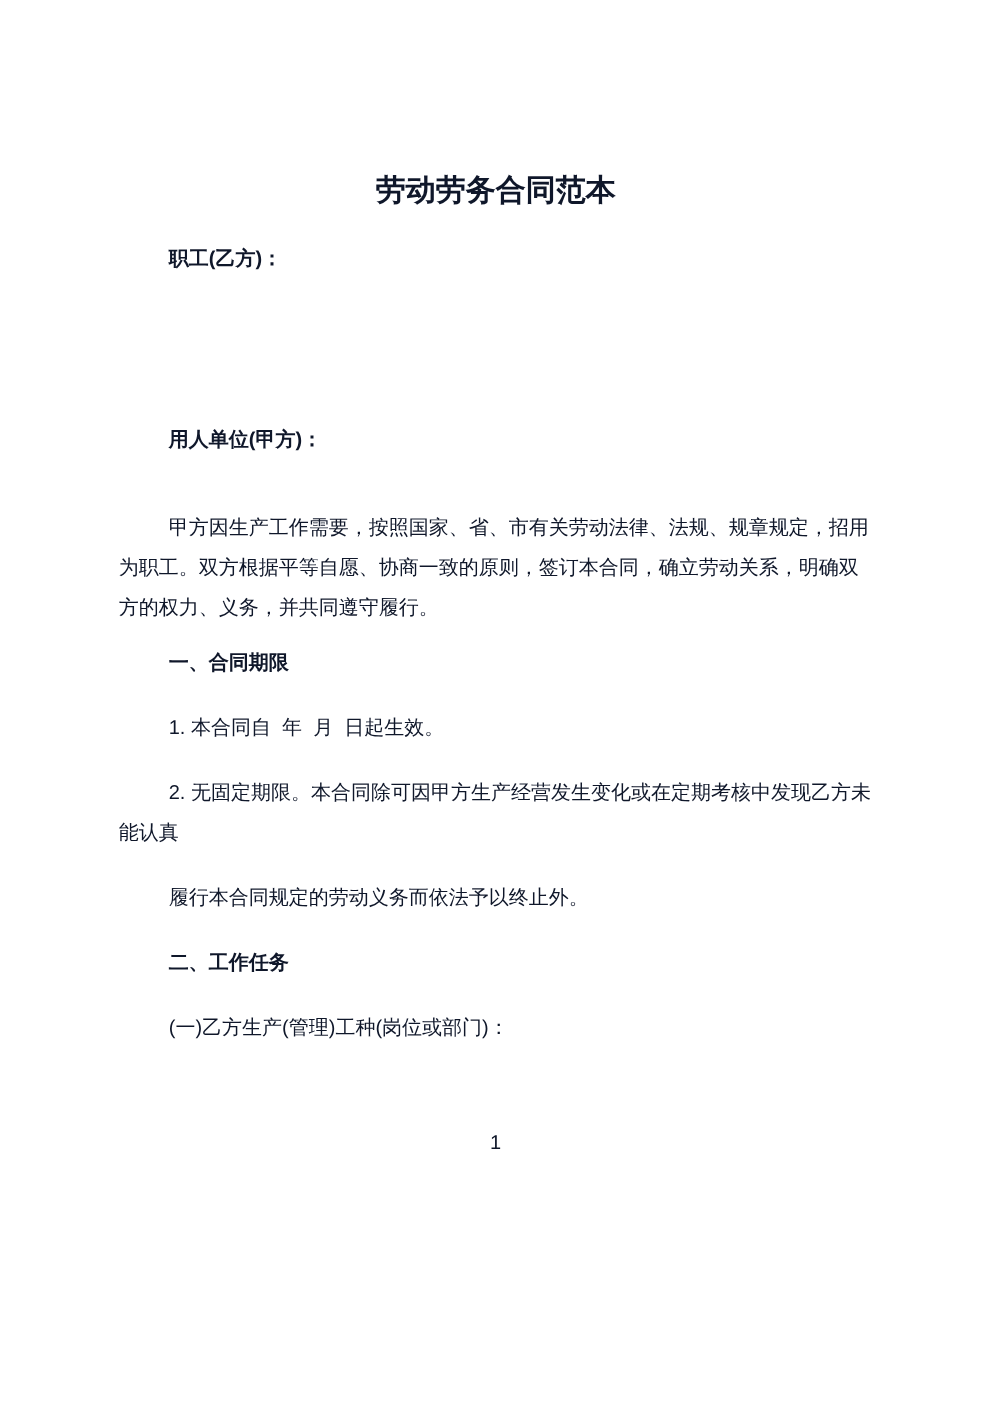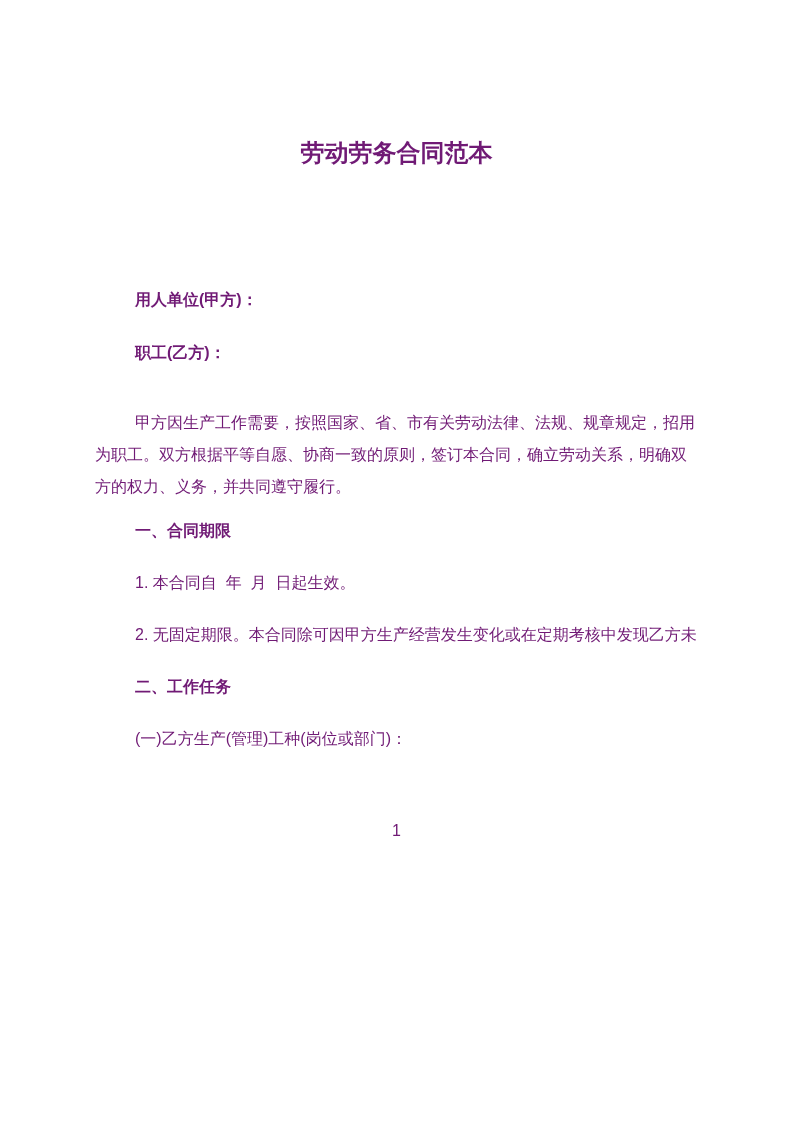--- a/index.html
+++ b/index.html
@@ -6,21 +6,21 @@
     margin: 0;
     padding: 0;
     background: #ffffff;
   }
   .page {
     position: relative;
     width: 793px;
     height: 1122px;
     margin: 0 auto;
     background: #ffffff;
-    color: #701a75;
+    color: #0f172a;
     font-family: "Liberation Sans", "DejaVu Sans", sans-serif;
     font-size: 16px;
     line-height: 32px;
     padding: 0 95px;
     box-sizing: border-box;
     overflow: hidden;
   }
   .title {
     margin: 0;
     margin-top: 135px;
@@ -52,36 +52,38 @@
     white-space: pre;
   }
 </style>
 </head>
 <body>
 
 <div class="page">
 
   <h1 class="title">劳动劳务合同范本</h1>
 
+  <div class="line indent bold mt-small">职工(乙方)：</div>
+
   <div class="line indent bold mt-partya">用人单位(甲方)：</div>
-
-  <div class="line indent bold mt-small">职工(乙方)：</div>
 
 
   <div class="line indent mt-intro">甲方因生产工作需要，按照国家、省、市有关劳动法律、法规、规章规定，招用</div>
   <div class="line">为职工。双方根据平等自愿、协商一致的原则，签订本合同，确立劳动关系，明确双</div>
   <div class="line">方的权力、义务，并共同遵守履行。</div>
 
   <div class="line indent bold mt-h1">一、合同期限</div>
 
   <div class="line indent mt-block">1. 本合同自  年  月  日起生效。</div>
 
 
   <div class="line indent mt-block">2. 无固定期限。本合同除可因甲方生产经营发生变化或在定期考核中发现乙方未</div>
+  <div class="line">能认真</div>
 
+  <div class="line indent mt-block">履行本合同规定的劳动义务而依法予以终止外。</div>
 
 
   <div class="line indent bold mt-block">二、工作任务</div>
 
   <div class="line indent mt-block">(一)乙方生产(管理)工种(岗位或部门)：</div>
 
   <div class="line footer mt-footer">1</div>
 
 </div>
 

